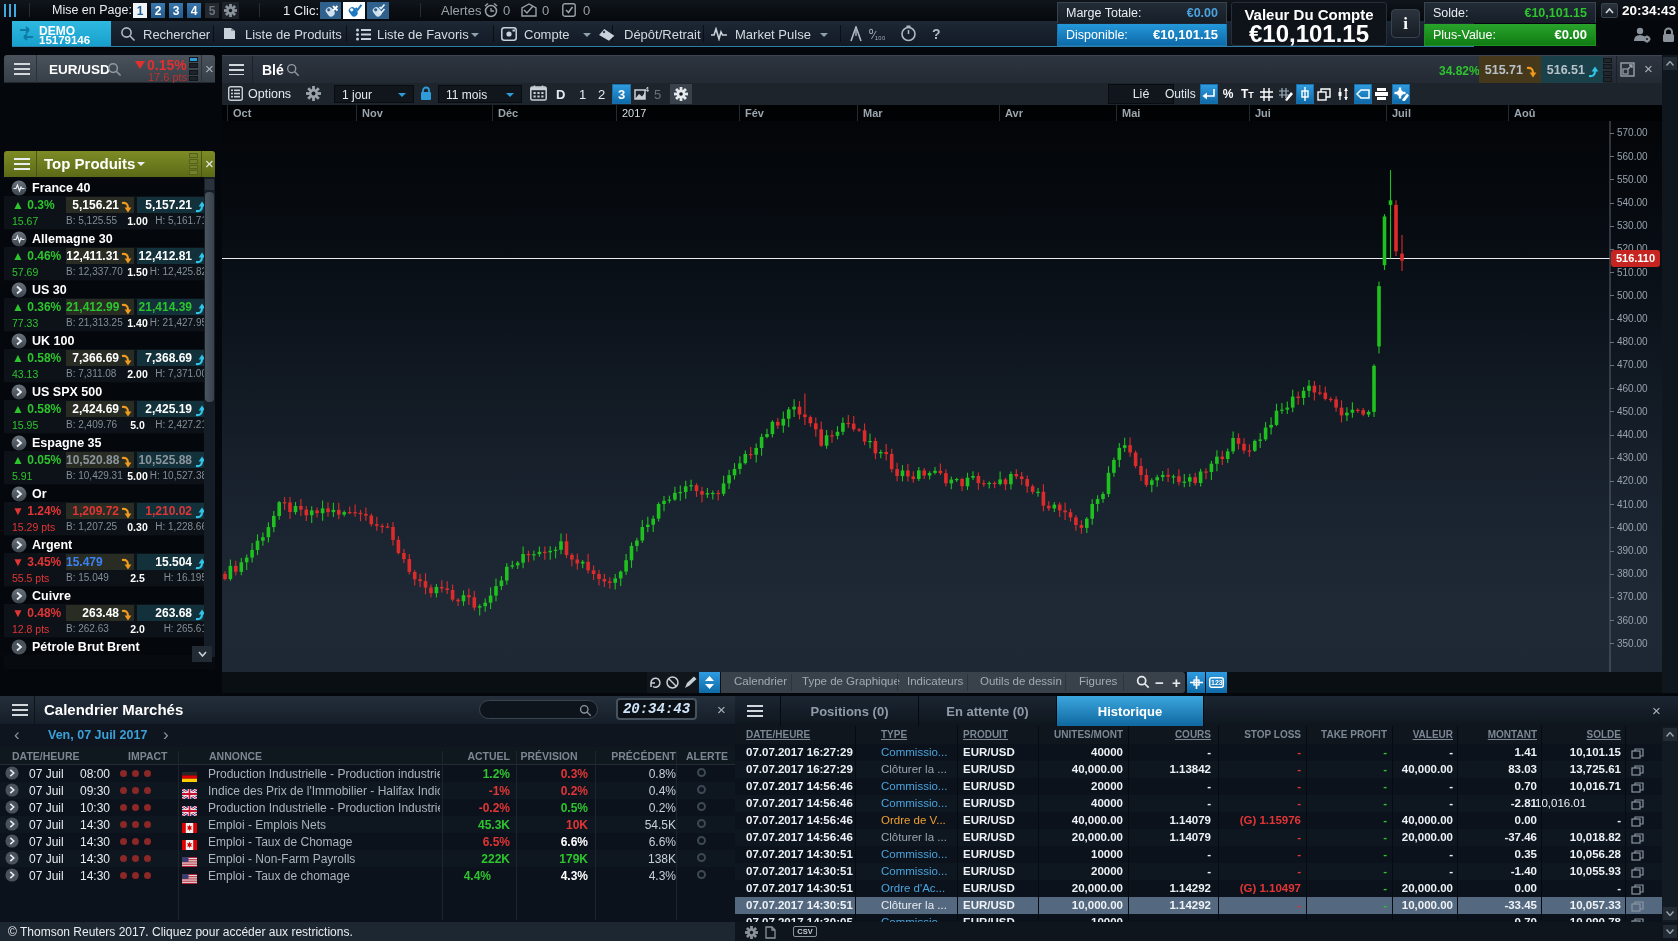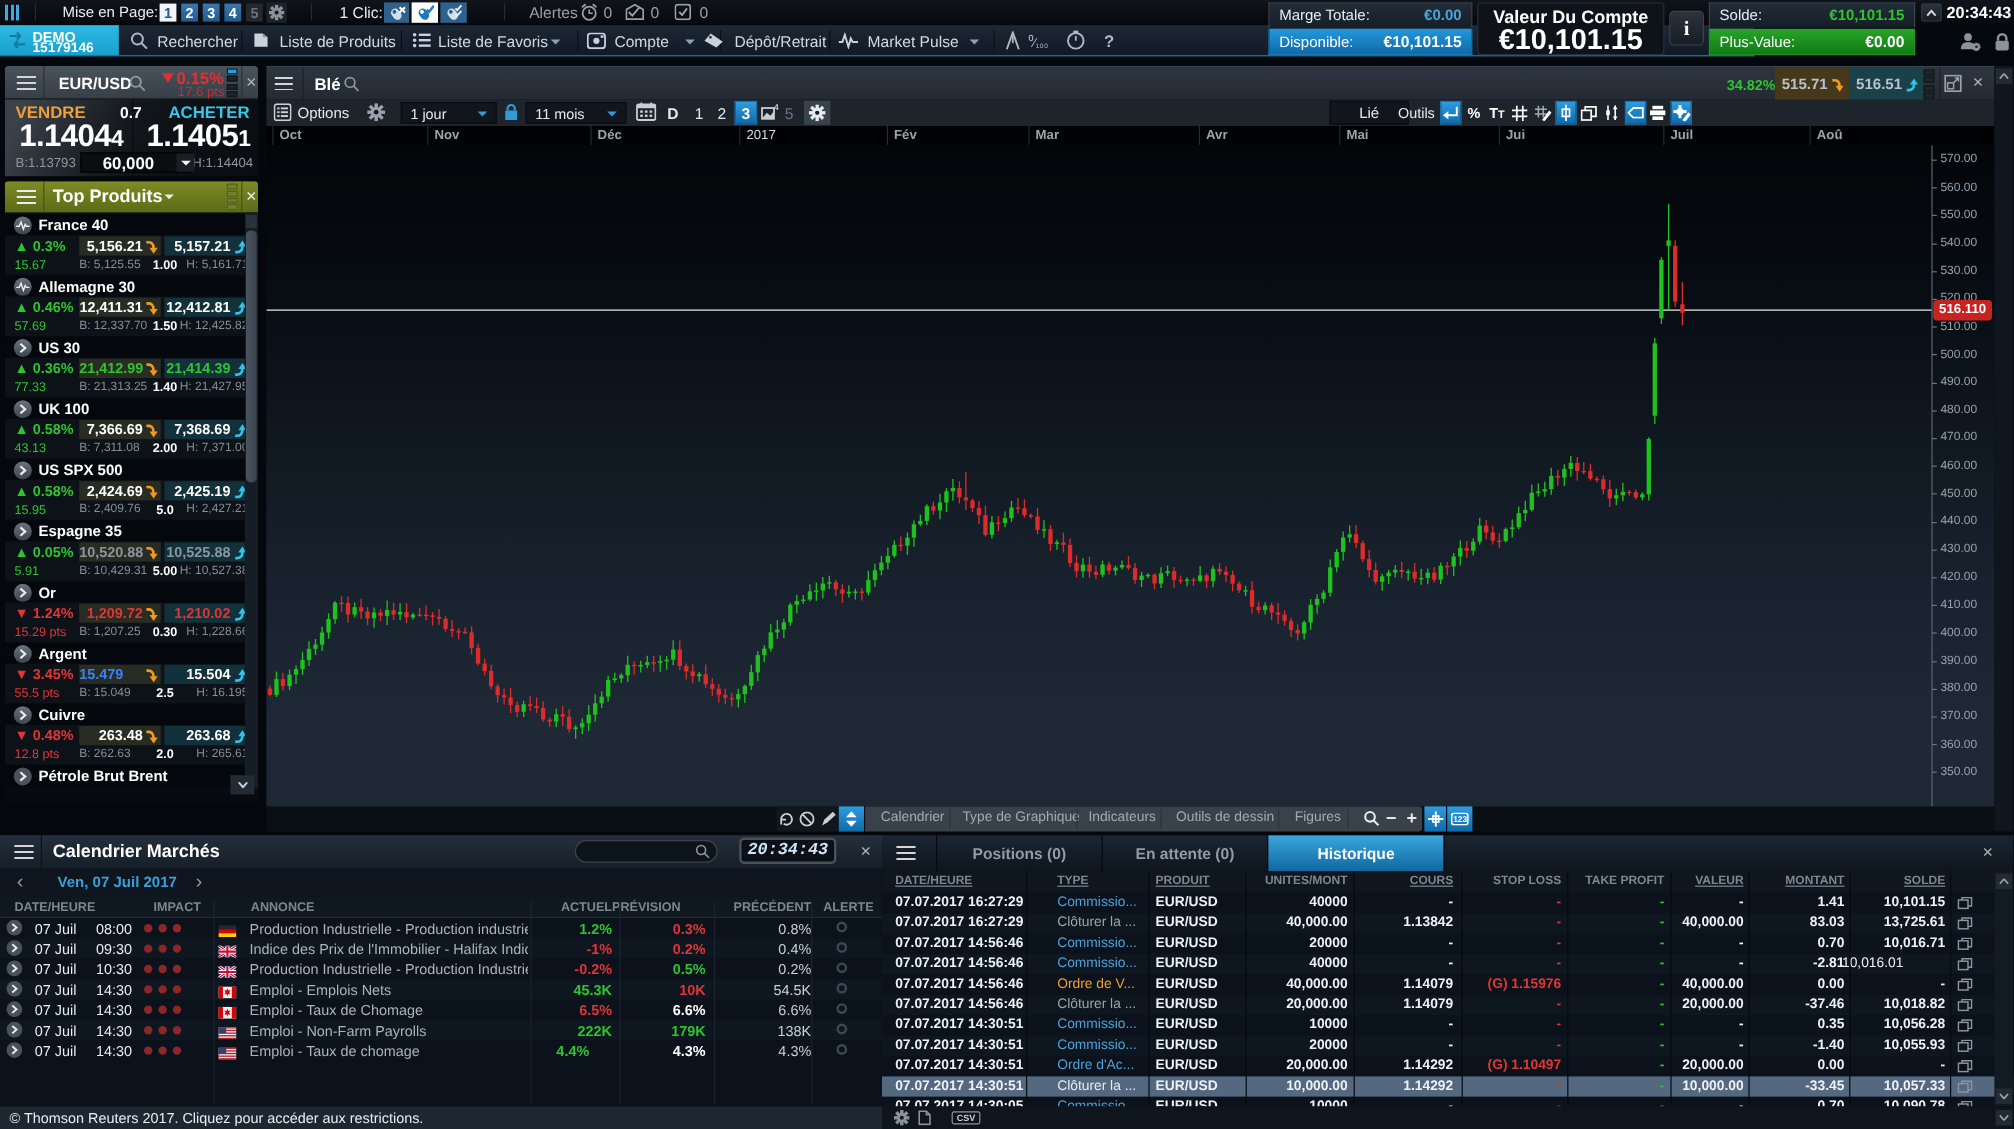--- a/index.html
+++ b/index.html
@@ -73,21 +73,21 @@
         <path d="M3,7 L6,10 L12,3" fill="none" stroke="#98a1a8" stroke-width="1.5"></path>
       </svg></div>
  <div class="abs" style="left:542px;top:3px;font-size:13px;color:#98a1a8;">0</div>
  <div class="abs" style="left:562px;top:3px;"><svg width="14" height="14" viewBox="0 0 14 14">
         <rect x="0.8" y="0.8" width="12.4" height="12.4" rx="2" fill="none" stroke="#98a1a8" stroke-width="1.4"></rect>
         <path d="M4,7 L6.5,9.5 L10.5,4" fill="none" stroke="#98a1a8" stroke-width="1.6"></path>
       </svg></div>
  <div class="abs" style="left:583px;top:3px;font-size:13px;color:#98a1a8;">0</div>
 </div>
 
-<div class="abs" style="left:0;top:21px;width:1462px;height:26px;background:linear-gradient(180deg,#1d2835,#111924);border-bottom:1px solid #2e7ea8;">
+<div class="abs" style="left:12px;top:21px;width:1462px;height:26px;background:linear-gradient(180deg,#1d2835,#111924);border-bottom:1px solid #2e7ea8;">
  <div class="abs" style="left:0;top:0;width:99px;height:25px;background:linear-gradient(180deg,#2fb9e0,#17a0cd);">
   <div class="abs" style="left:7px;top:4px;"><svg width="15" height="17" viewBox="0 0 15 17">
           <path d="M1,5 L10,5 M10,5 L7,2 M10,5 L7,8" fill="none" stroke="#0e7ba4" stroke-width="1.8"></path>
           <path d="M14,12 L5,12 M5,12 L8,9 M5,12 L8,15" fill="none" stroke="#0e7ba4" stroke-width="1.8"></path>
         </svg></div>
   <div class="abs" style="left:27px;top:3px;font-size:12px;font-weight:bold;color:#fff;">DEMO</div>
   <div class="abs" style="left:27px;top:13px;font-size:11.5px;font-weight:bold;color:#fff;">15179146</div>
  </div>
  <div class="abs" style="left:108px;top:5px;"><svg width="16" height="16" viewBox="0 0 16 16">
         <circle cx="6.5" cy="6.5" r="4.6" fill="none" stroke="#aeb9c2" stroke-width="1.6"></circle>
@@ -212,36 +212,20 @@
   <div class="abs" style="left:143px;top:2px;font-size:14px;font-weight:bold;color:#e03030;">0.15%</div>
   <div class="abs" style="left:144px;top:16px;font-size:11px;color:#c23030;">17.6 pts</div>
   <div style="position:absolute;left:185px;top:2px;width:9px;height:24px;">
         <div style="position:absolute;left:0;top:0.0px;width:9px;height:5.2px;background:#2f9bd8;border:1px solid #11161b;box-sizing:border-box;"></div>
         <div style="position:absolute;left:0;top:6.2px;width:9px;height:5.2px;background:#1d2329;border:1px solid #11161b;box-sizing:border-box;"></div>
         <div style="position:absolute;left:0;top:12.5px;width:9px;height:5.2px;background:#1d2329;border:1px solid #11161b;box-sizing:border-box;"></div>
         <div style="position:absolute;left:0;top:18.8px;width:9px;height:5.2px;background:#1d2329;border:1px solid #11161b;box-sizing:border-box;"></div>
       </div>
   <div class="abs" style="left:197px;top:0;width:1px;height:28px;background:#2b3138;"></div>
   <div class="abs" style="left:201px;top:5px;font-size:15px;color:#aab3bb;">×</div>
- </div>
- <div class="abs" style="left:0;top:28px;width:211px;height:64px;background:linear-gradient(115deg,#3a4149 8%,#262c33 26%,#14181d 46%,#0c0f13 68%,#0a0d11 100%);">
-  <div class="abs" style="left:106px;top:0;width:1px;height:64px;background:#0a0d10;"></div>
-  <div class="abs" style="left:9px;top:2px;font-size:14px;font-weight:bold;color:#f0a030;">VENDRE</div>
-  <div class="abs" style="left:96px;top:3px;font-size:13px;font-weight:bold;color:#fff;">0.7</div>
-  <div class="abs" style="right:7px;top:2px;font-size:14px;font-weight:bold;color:#35c8e8;">ACHETER</div>
-  <div class="abs" style="left:12px;top:15px;font-size:26px;font-weight:bold;color:#fff;letter-spacing:-0.5px;">1.1404<span style="font-size:19px;">4</span></div>
-  <div class="abs" style="left:118px;top:15px;font-size:26px;font-weight:bold;color:#fff;letter-spacing:-0.5px;">1.1405<span style="font-size:19px;">1</span></div>
-  <div class="abs" style="left:9px;top:47px;font-size:11px;color:#8e979e;">B:1.13793</div>
-  <div class="abs" style="right:4px;top:47px;font-size:11px;color:#8e979e;">H:1.14404</div>
-  <div class="abs" style="left:63px;top:44px;width:92px;height:17px;background:#0b0e11;border:1px solid #000;">
-   <div class="abs" style="left:0;top:0;width:78px;text-align:center;font-size:14px;font-weight:bold;color:#fff;">60,000</div>
-   <div class="abs flexc" style="left:79px;top:0;width:15px;height:15px;background:#1a1f24;justify-content:center;">
-          <div style="width:0;height:0;border-left:4px solid transparent;border-right:4px solid transparent;border-top:4px solid #fff;"></div>
-        </div>
-  </div>
  </div>
 </div>
 
 <div class="abs" style="left:4px;top:151px;width:211px;height:518px;background:#070b10;border-radius:3px 3px 0 0;overflow:hidden;">
  <div class="abs" style="left:0;top:0;width:211px;height:26px;background:linear-gradient(180deg,#7d8c25,#5c6a17);">
   <div class="abs" style="left:10px;top:7px;">
         <div style="width:16px;height:12px;background:repeating-linear-gradient(180deg,#e8eef0 0px,#e8eef0 2px,transparent 2px,transparent 5px);"></div>
       </div>
   <div class="abs" style="left:32px;top:0;width:1px;height:26px;background:#49541a;"></div>
   <div class="abs" style="left:40px;top:4px;font-size:15px;font-weight:bold;color:#fff;">Top Produits</div>
@@ -1352,21 +1336,21 @@
  <div class="abs" style="left:0;top:28px;width:735px;height:23px;background:#0e151e;">
   <div class="abs" style="left:14px;top:1px;font-size:17px;color:#8a97a2;">‹</div>
   <div class="abs" style="left:48px;top:4px;font-size:12.5px;font-weight:bold;color:#3ba0d8;">Ven, 07 Juil 2017</div>
   <div class="abs" style="left:163px;top:1px;font-size:17px;color:#8a97a2;">›</div>
  </div>
  <div class="abs" style="left:0;top:51px;width:735px;height:18px;background:#10181f;border-bottom:1px solid #232c35;">
   <div class="abs" style="left:12px;top:3px;font-size:10.5px;font-weight:bold;color:#7b8691;">DATE/HEURE</div>
   <div class="abs" style="left:128px;top:3px;font-size:10.5px;font-weight:bold;color:#7b8691;">IMPACT</div>
   <div class="abs" style="left:209px;top:3px;font-size:10.5px;font-weight:bold;color:#7b8691;">ANNONCE</div>
   <div class="abs" style="left:430px;top:3px;width:80px;text-align:right;font-size:10.5px;font-weight:bold;color:#7b8691;">ACTUEL</div>
-  <div class="abs" style="left:510px;top:3px;width:78px;text-align:left;font-size:10.5px;font-weight:bold;color:#7b8691;">PRÉVISION</div>
+  <div class="abs" style="left:510px;top:3px;width:78px;text-align:center;font-size:10.5px;font-weight:bold;color:#7b8691;">PRÉVISION</div>
   <div class="abs" style="left:590px;top:3px;width:86px;text-align:right;font-size:10.5px;font-weight:bold;color:#7b8691;">PRÉCÉDENT</div>
   <div class="abs" style="left:662px;top:3px;width:66px;text-align:right;font-size:10.5px;font-weight:bold;color:#7b8691;">ALERTE</div>
  </div>
  <div style="position:absolute;left:0;top:-696px;">
 <div style="position:absolute;left:0;top:765px;width:735px;height:17px;background:#0b121b;">
  <div style="position:absolute;left:5px;top:1px;"><svg width="14" height="14" viewBox="0 0 16 16">
             <circle cx="8" cy="8" r="7.5" fill="#49525b"></circle>
             <path d="M6,4.5 L10,8 L6,11.5" fill="none" stroke="#e8eef2" stroke-width="1.8"></path>
           </svg></div>
  <div style="position:absolute;left:29px;top:2px;font-size:12px;color:#e8edf1;">07 Juil</div>

